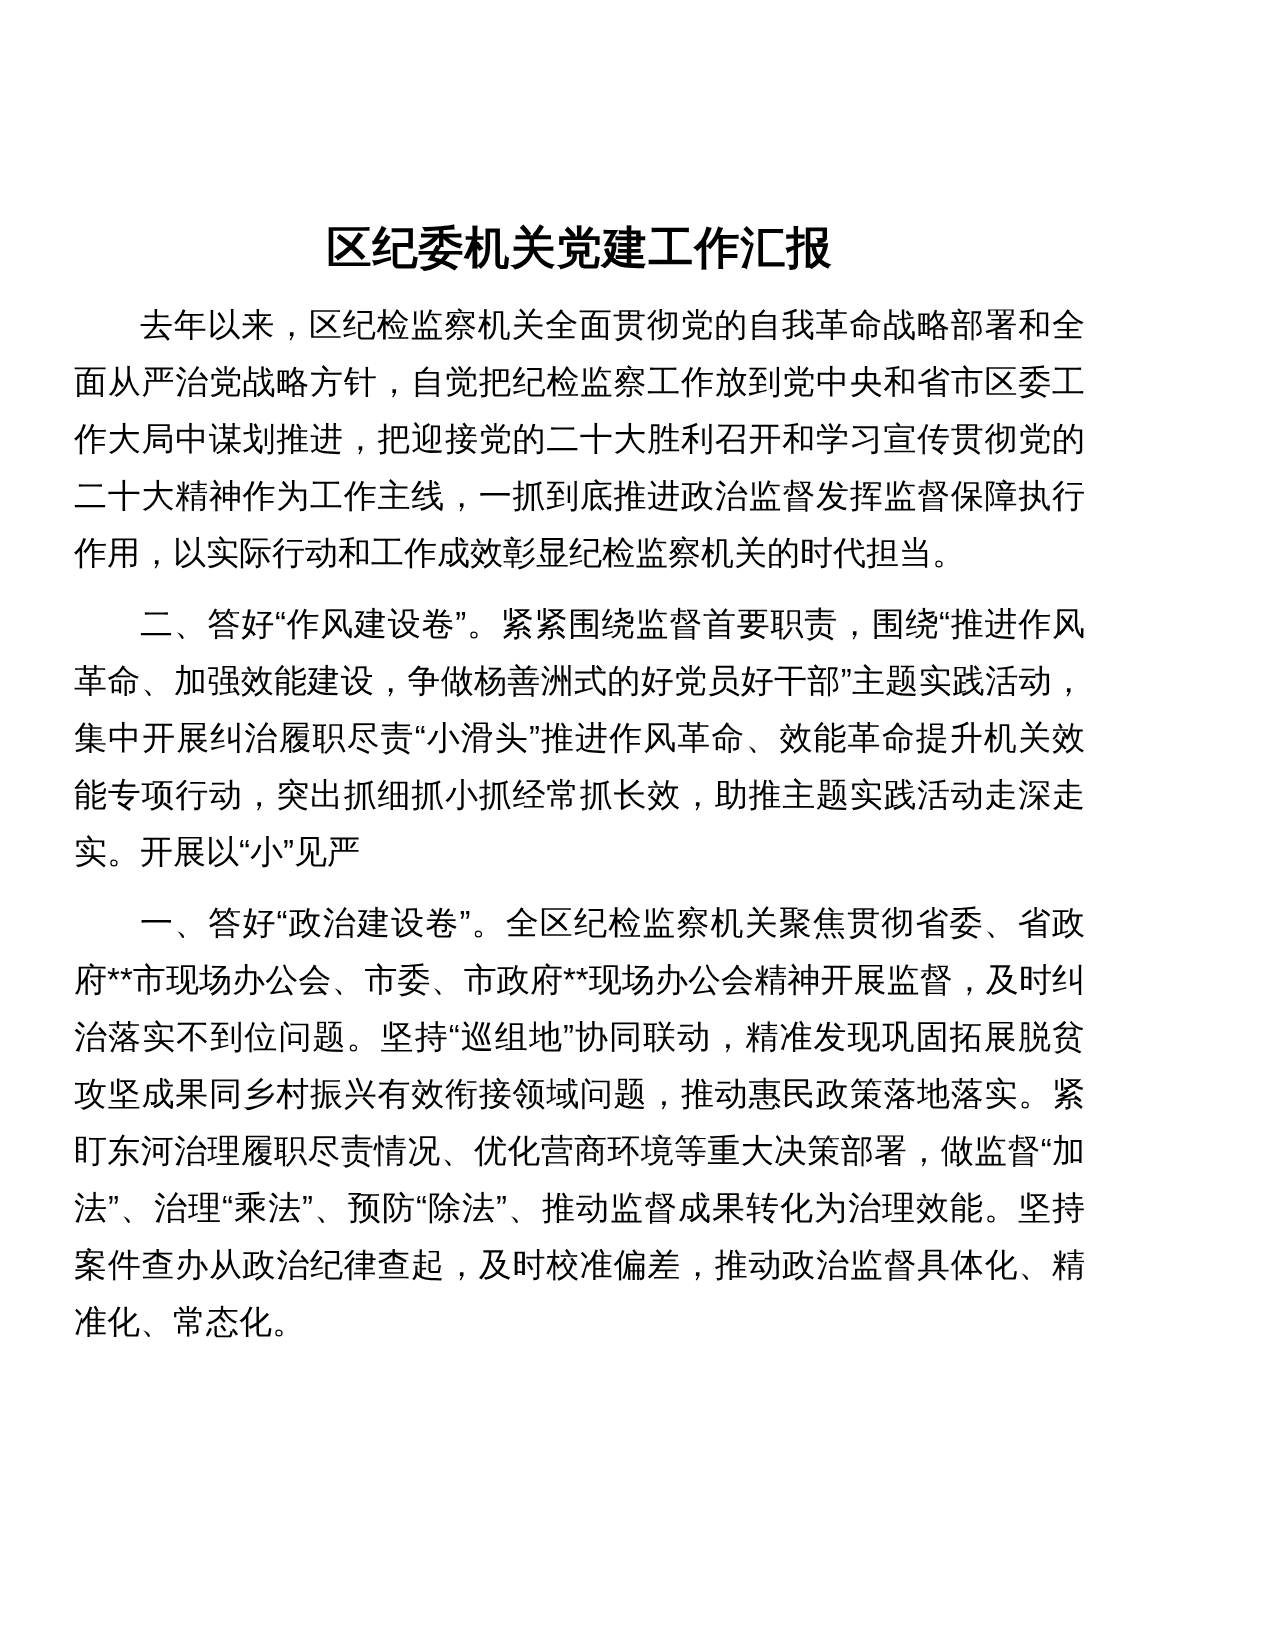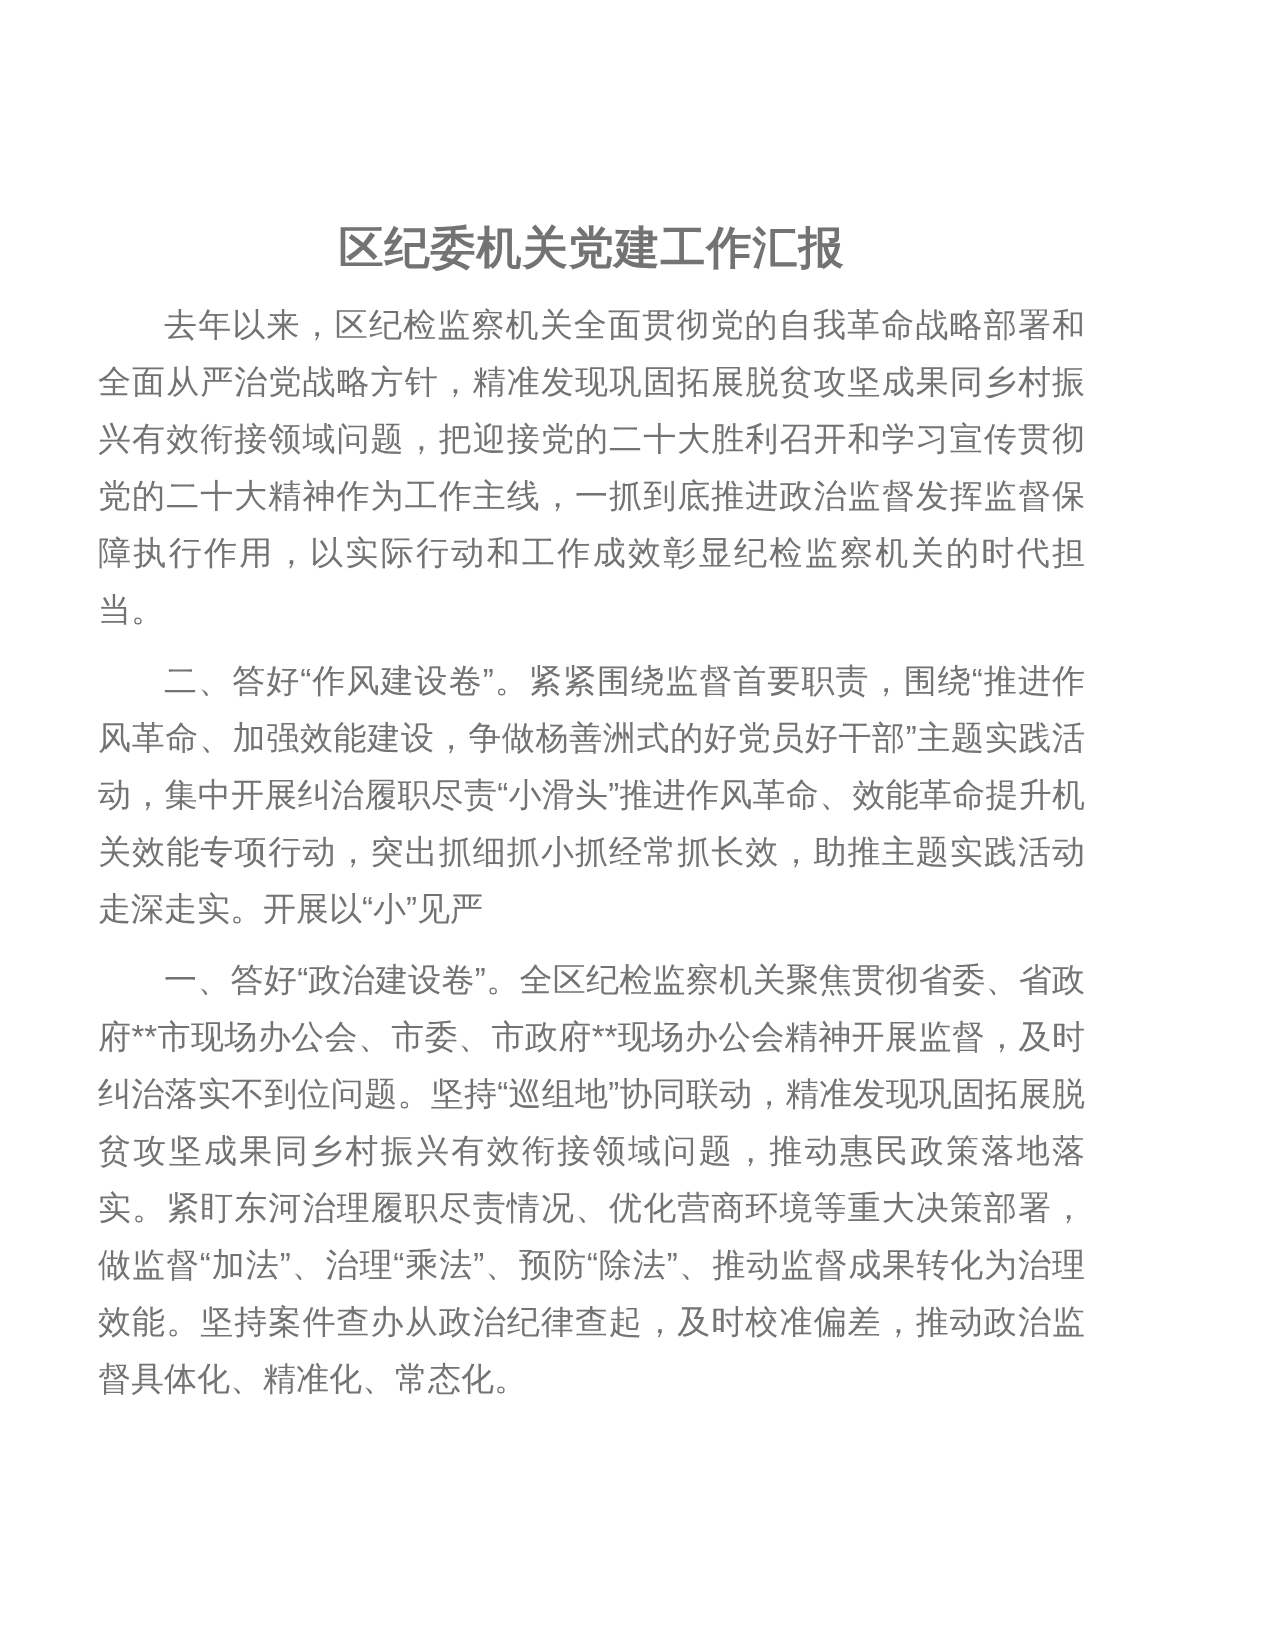--- a/index.html
+++ b/index.html
@@ -6,23 +6,23 @@
     margin: 0;
     padding: 0;
     background: #ffffff;
   }
   .page {
     position: relative;
     width: 1275px;
     height: 1650px;
     background: #ffffff;
     box-sizing: border-box;
-    padding: 225px 190px 0 98px;
+    padding: 225px 190px 0 74px;
     font-family: "Liberation Sans", sans-serif;
-    color: #737373;
+    color: #000000;
     overflow: hidden;
   }
   .doc-title {
     margin: 0 0 26px 0;
     font-size: 45px;
     font-weight: 700;
     line-height: 1;
     text-align: center;
     letter-spacing: 1px;
   }
@@ -36,18 +36,18 @@
     text-indent: 66px;
     word-break: break-all;
   }
 </style>
 </head>
 <body>
 
 <div class="page">
   <h1 class="doc-title">区纪委机关党建工作汇报</h1>
 
-  <p class="doc-para">去年以来，区纪检监察机关全面贯彻党的自我革命战略部署和全面从严治党战略方针，精准发现巩固拓展脱贫攻坚成果同乡村振兴有效衔接领域问题，把迎接党的二十大胜利召开和学习宣传贯彻党的二十大精神作为工作主线，一抓到底推进政治监督发挥监督保障执行作用，以实际行动和工作成效彰显纪检监察机关的时代担当。</p>
+  <p class="doc-para">去年以来，区纪检监察机关全面贯彻党的自我革命战略部署和全面从严治党战略方针，自觉把纪检监察工作放到党中央和省市区委工作大局中谋划推进，把迎接党的二十大胜利召开和学习宣传贯彻党的二十大精神作为工作主线，一抓到底推进政治监督发挥监督保障执行作用，以实际行动和工作成效彰显纪检监察机关的时代担当。</p>
 
   <p class="doc-para">二、答好“作风建设卷”。紧紧围绕监督首要职责，围绕“推进作风革命、加强效能建设，争做杨善洲式的好党员好干部”主题实践活动，集中开展纠治履职尽责“小滑头”推进作风革命、效能革命提升机关效能专项行动，突出抓细抓小抓经常抓长效，助推主题实践活动走深走实。开展以“小”见严</p>
 
   <p class="doc-para">一、答好“政治建设卷”。全区纪检监察机关聚焦贯彻省委、省政府**市现场办公会、市委、市政府**现场办公会精神开展监督，及时纠治落实不到位问题。坚持“巡组地”协同联动，精准发现巩固拓展脱贫攻坚成果同乡村振兴有效衔接领域问题，推动惠民政策落地落实。紧盯东河治理履职尽责情况、优化营商环境等重大决策部署，做监督“加法”、治理“乘法”、预防“除法”、推动监督成果转化为治理效能。坚持案件查办从政治纪律查起，及时校准偏差，推动政治监督具体化、精准化、常态化。</p>
 </div>
 
 </body></html>

